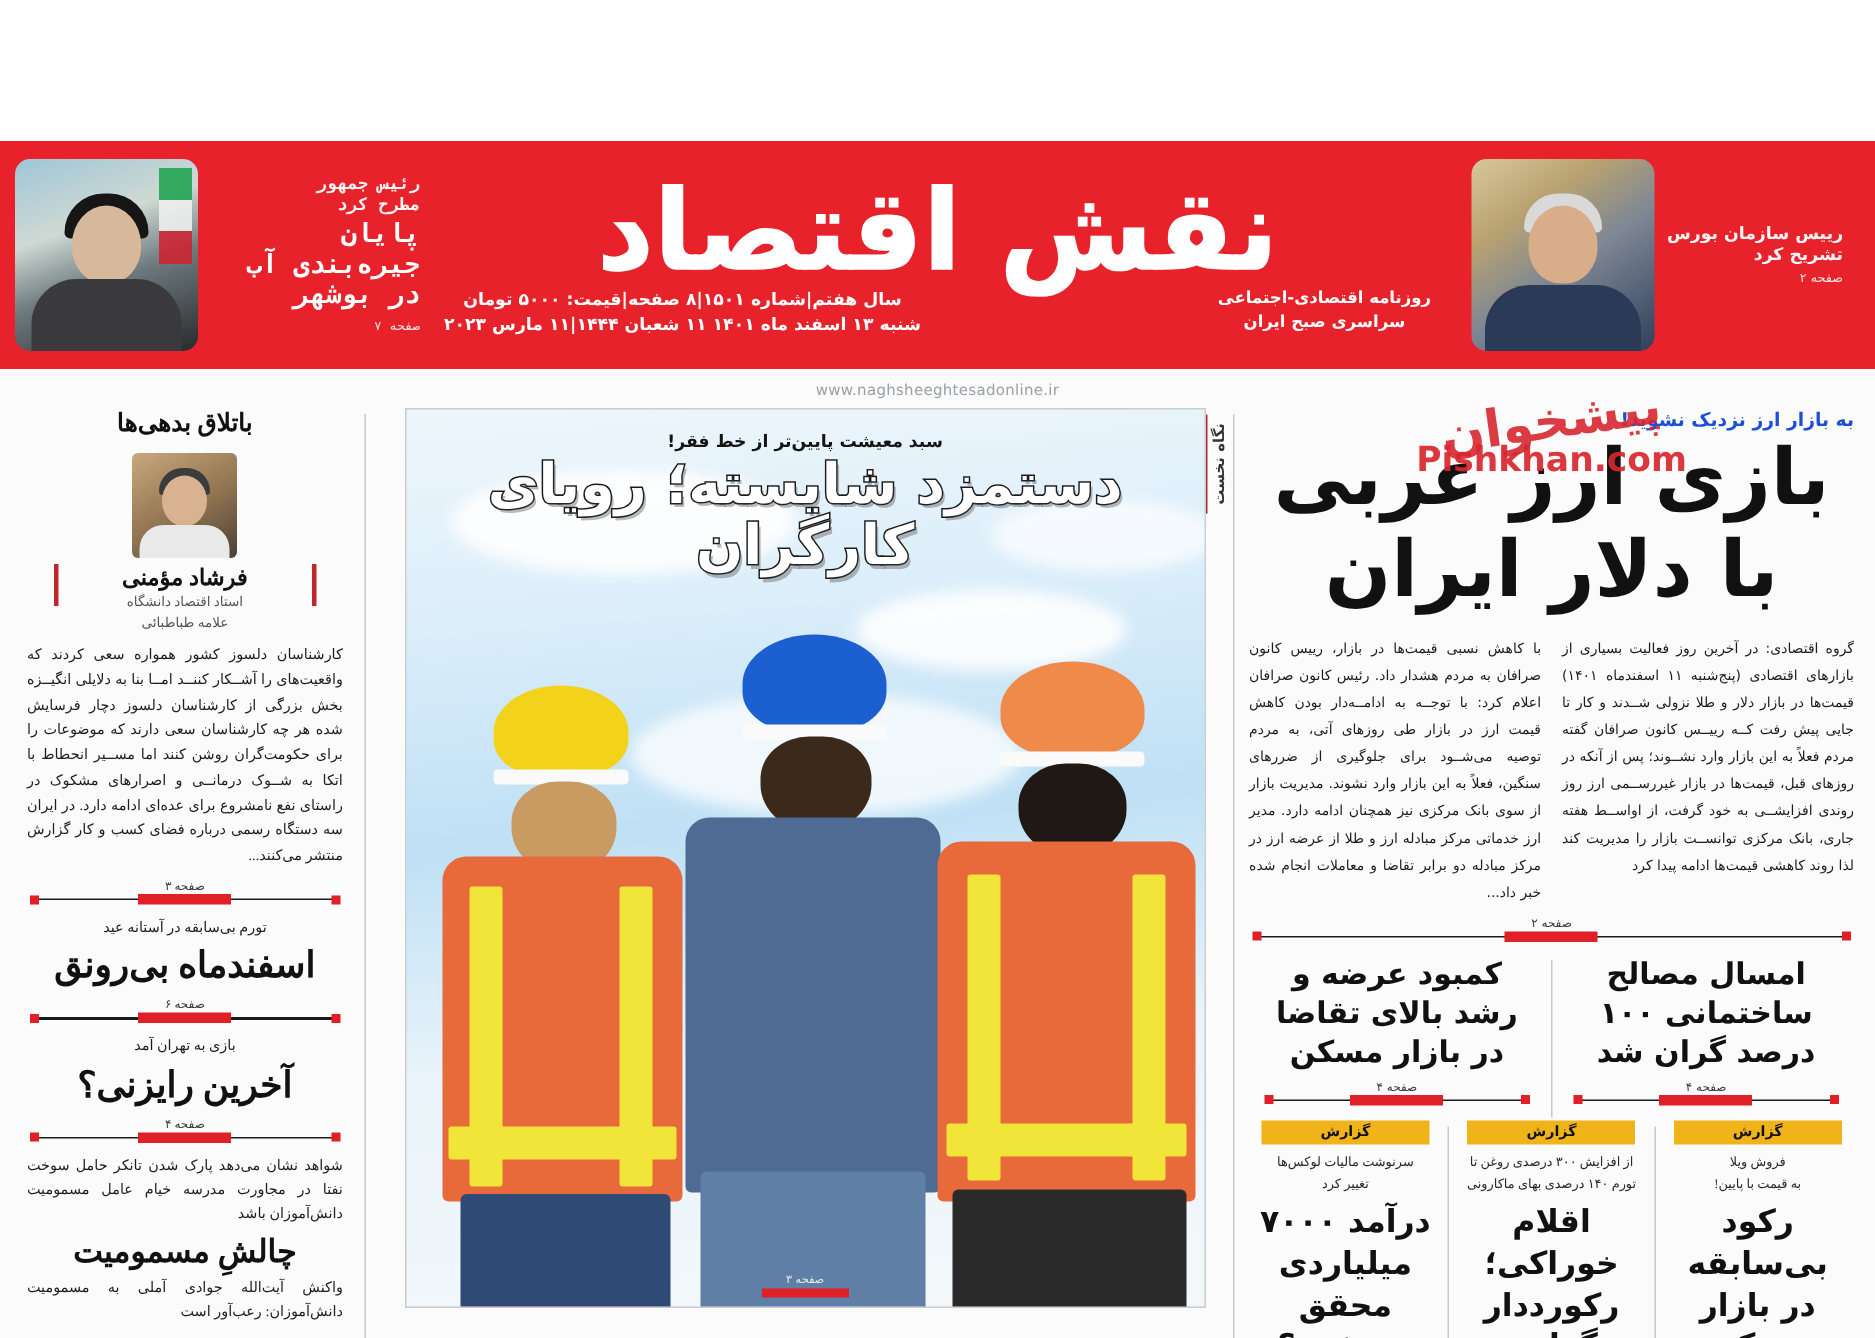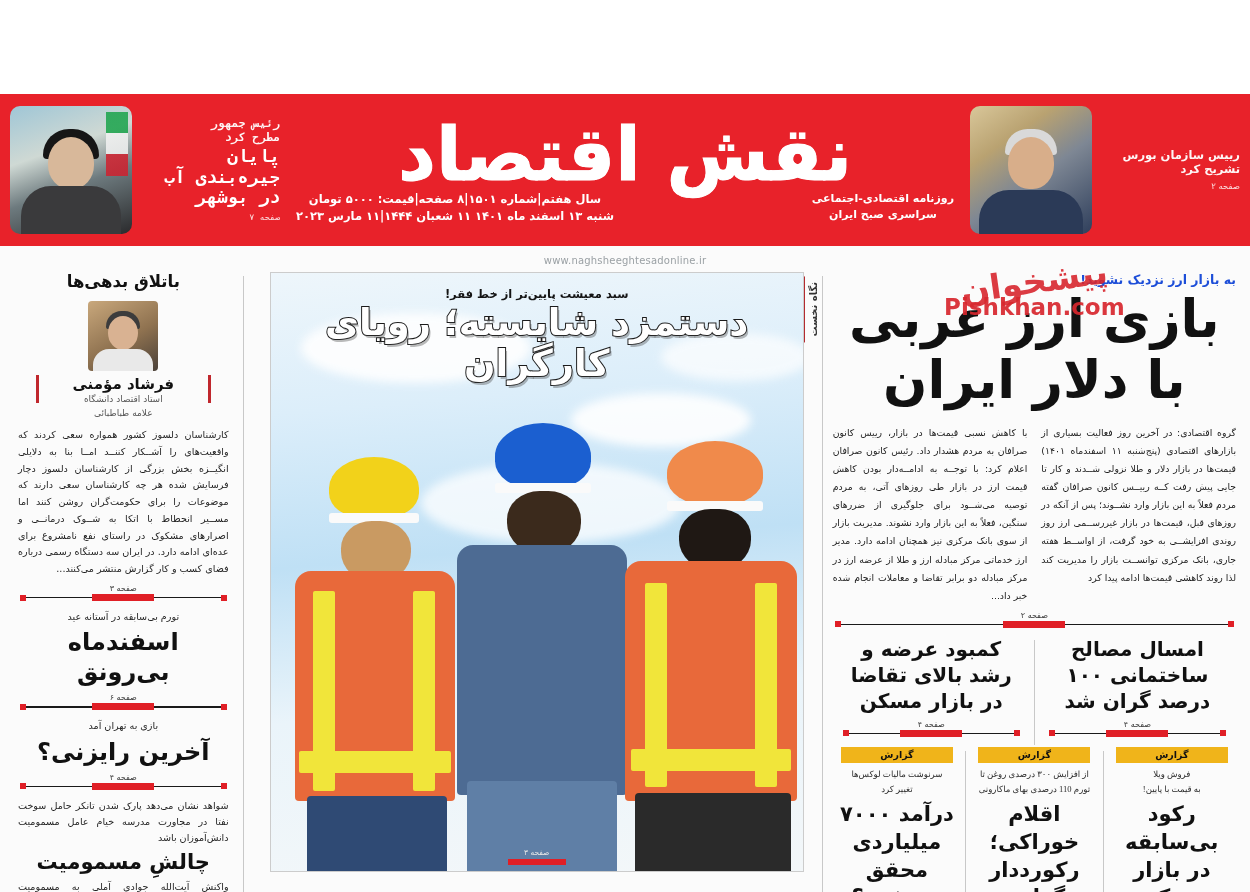--- a/index.html
+++ b/index.html
@@ -18,21 +18,21 @@
   
   .masthead {
     position:relative;
     height:152px;
     background:#e8222a;
     display:flex; align-items:stretch;
   }
   .mast-side {
     width:290px; display:flex; align-items:center; gap:8px; padding:6px 10px;
   }
-  .mast-side.left  { justify-content:space-between; flex-direction:row-reverse; }
+  .mast-side.left  { justify-content:center; flex-direction:row-reverse; }
   .mast-side.right { justify-content:flex-end;font-family:Liberation Mono, monospace; }
 
   .mast-photo {
     width:122px; height:128px; border-radius:10px; overflow:hidden;
     flex:0 0 auto; position:relative; background:#cfd6db;
   }
   .mast-photo.p-left  { background:linear-gradient(145deg,#d9c79a 0%,#b9a271 28%,#7e8794 55%,#2f3f5c 100%); }
   .mast-photo.p-right { background:linear-gradient(160deg,#9fc6d6 0%,#cfd9d4 35%,#6d7a7e 60%,#2a2a2c 100%); }
   .mast-photo .fig-head {
     position:absolute; left:50%; top:24%; transform:translateX(-50%);
@@ -79,21 +79,21 @@
   .mast-info .col { text-align:center; font-size:11px; font-weight:700; line-height:1.5; }
   .mast-info .col.wide { font-size:11.5px; }
   .mast-url {
     position:absolute; bottom:-20px; left:50%; transform:translateX(-50%);
     font-size:10px; color:#9aa0a4; direction:ltr; letter-spacing:.2px;
   }
 
   
   .sheet { position:relative; padding:26px 8px 0; height:646px; display:flex; gap:0; }
 
-  .col-left   { width:232px; padding:0 10px; }
+  .col-left   { width:232px; padding:0 10px;font-family:Liberation Serif, serif; }
   .col-center { width:574px; position:relative; }
   .col-right  { width:418px; padding:0 6px; }
 
   .vrule { width:1px; background:#c8c8c8; margin:4px 4px 0; align-self:stretch; }
 
   
   .rule { position:relative; height:15px; margin:10px 2px 6px; }
   .rule .line { position:absolute; top:9px; left:4px; right:4px; height:1.4px; background:#1a1a1a; }
   .rule .cap { position:absolute; top:6.5px; width:6px; height:6px; background:#e01f26; }
   .rule .cap.l { left:0; } .rule .cap.r { right:0; }
@@ -322,21 +322,21 @@
             <div>به قیمت با پایین!</div>
           </div>
           <div class="rep-head">رکود بی‌سابقه در بازار مسکن شمال</div>
 
         </div>
         <div class="vrule"></div>
         <div class="r">
           <span class="badge">گزارش</span>
           <div class="rep-lead">
             <div>از افزایش ۳۰۰ درصدی روغن تا</div>
-            <div>تورم 110 درصدی بهای ماکارونی</div>
+            <div>تورم ۱۴۰ درصدی بهای ماکارونی</div>
           </div>
           <div class="rep-head">اقلام خوراکی؛ رکورددار گرانی</div>
 
         </div>
         <div class="vrule"></div>
         <div class="r">
           <span class="badge">گزارش</span>
           <div class="rep-lead">
             <div>سرنوشت مالیات لوکس‌ها</div>
             <div>تغییر کرد</div>

